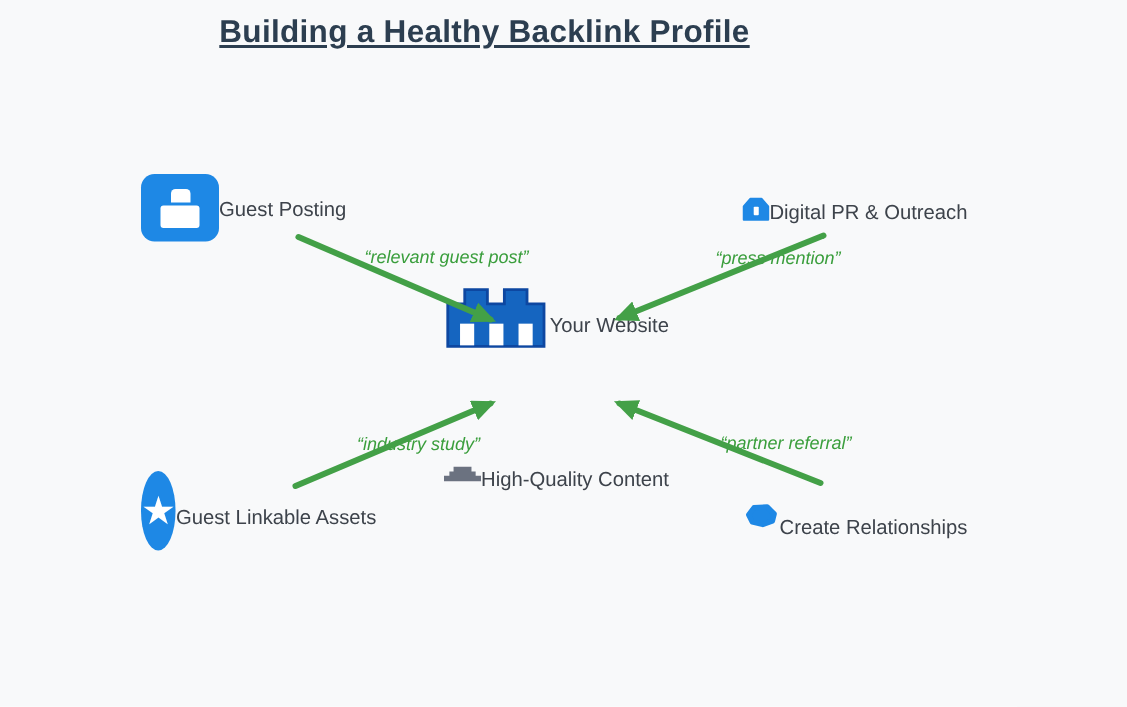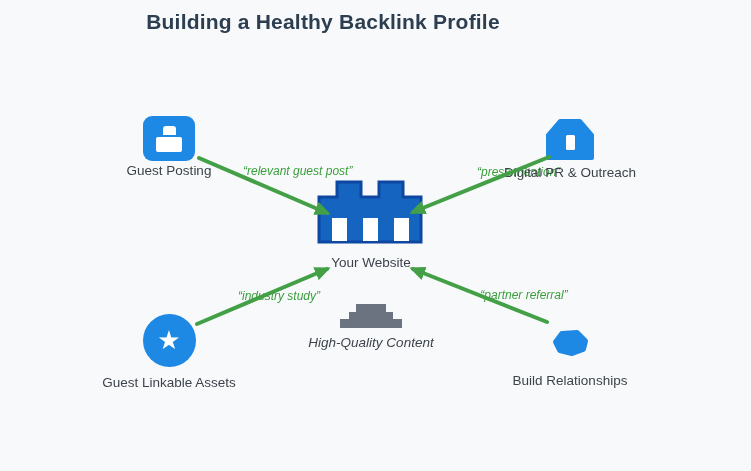--- a/index.html
+++ b/index.html
@@ -12,44 +12,45 @@
     width:751px;height:471px;
     background:#F8F9FA;
     overflow:hidden;
   }
   .title{
     position:absolute;left:0;top:10px;width:646px;
     text-align:center;
     font-size:21px;font-weight:700;
     color:#2C3E50;
     letter-spacing:.2px;
+    text-decoration:underline;
   }
   .node{
     position:absolute;
     width:150px;
-    display:flex;flex-direction:column;align-items:center;
+    display:flex;flex-direction:row;align-items:center;
   }
   .node-label{
     font-size:13.5px;
     color:#3D434B;
     white-space:nowrap;
     line-height:1.1;
   }
   
   .n-guest{left:94px;top:116px;}
   .n-pr{left:495px;top:119px;}
   .n-center{left:296px;top:178px;}
   .n-assets{left:94px;top:314px;}
   .n-content{left:296px;top:304px;}
   .n-rel{left:495px;top:328px;}
   .n-guest .node-label{margin-top:3px;}
   .n-pr .node-label{margin-top:6px;position:relative;z-index:2;}
   .n-center .node-label{margin-top:10px;}
   .n-assets .node-label{margin-top:9px;}
-  .n-content .node-label{margin-top:8px;font-style:italic;}
+  .n-content .node-label{margin-top:8px;}
   .n-rel .node-label{margin-top:17px;}
   
   .badge{
     width:52px;height:45px;border-radius:9px;
     background:#1E88E5;
     display:flex;flex-direction:column;align-items:center;justify-content:center;
   }
   .bf-handle{width:13px;height:9px;background:#fff;border-radius:3px 3px 0 0;}
   .bf-body{width:26px;height:15px;background:#fff;border-radius:2px;margin-top:2px;}
   
@@ -126,21 +127,21 @@
     <svg width="62" height="24" viewBox="0 0 62 24">
       <polygon points="16,0 46,0 46,8 53,8 53,15 62,15 62,24 0,24 0,15 9,15 9,8 16,8" fill="#6B7280"></polygon>
     </svg>
     <div class="node-label">High-Quality Content</div>
   </div>
 
   <div class="node n-rel">
     <svg width="42" height="29" viewBox="0 0 42 29">
       <polygon points="7,14 13,6 28,5 36,13 34,21 23,25 11,22" fill="#1E88E5" stroke="#1E88E5" stroke-width="6" stroke-linejoin="round"></polygon>
     </svg>
-    <div class="node-label">Build Relationships</div>
+    <div class="node-label">Create Relationships</div>
   </div>
 
   <svg class="arrows">
     <defs>
       <marker id="ah" markerWidth="16" markerHeight="14" refX="12" refY="7" orient="auto" markerUnits="userSpaceOnUse">
         <path d="M0,0 L16,7 L0,14 Z" fill="#43A047"></path>
       </marker>
     </defs>
     <line x1="199" y1="158" x2="327" y2="213" marker-end="url(#ah)"></line>
     <line x1="549" y1="157" x2="413" y2="212" marker-end="url(#ah)"></line>

